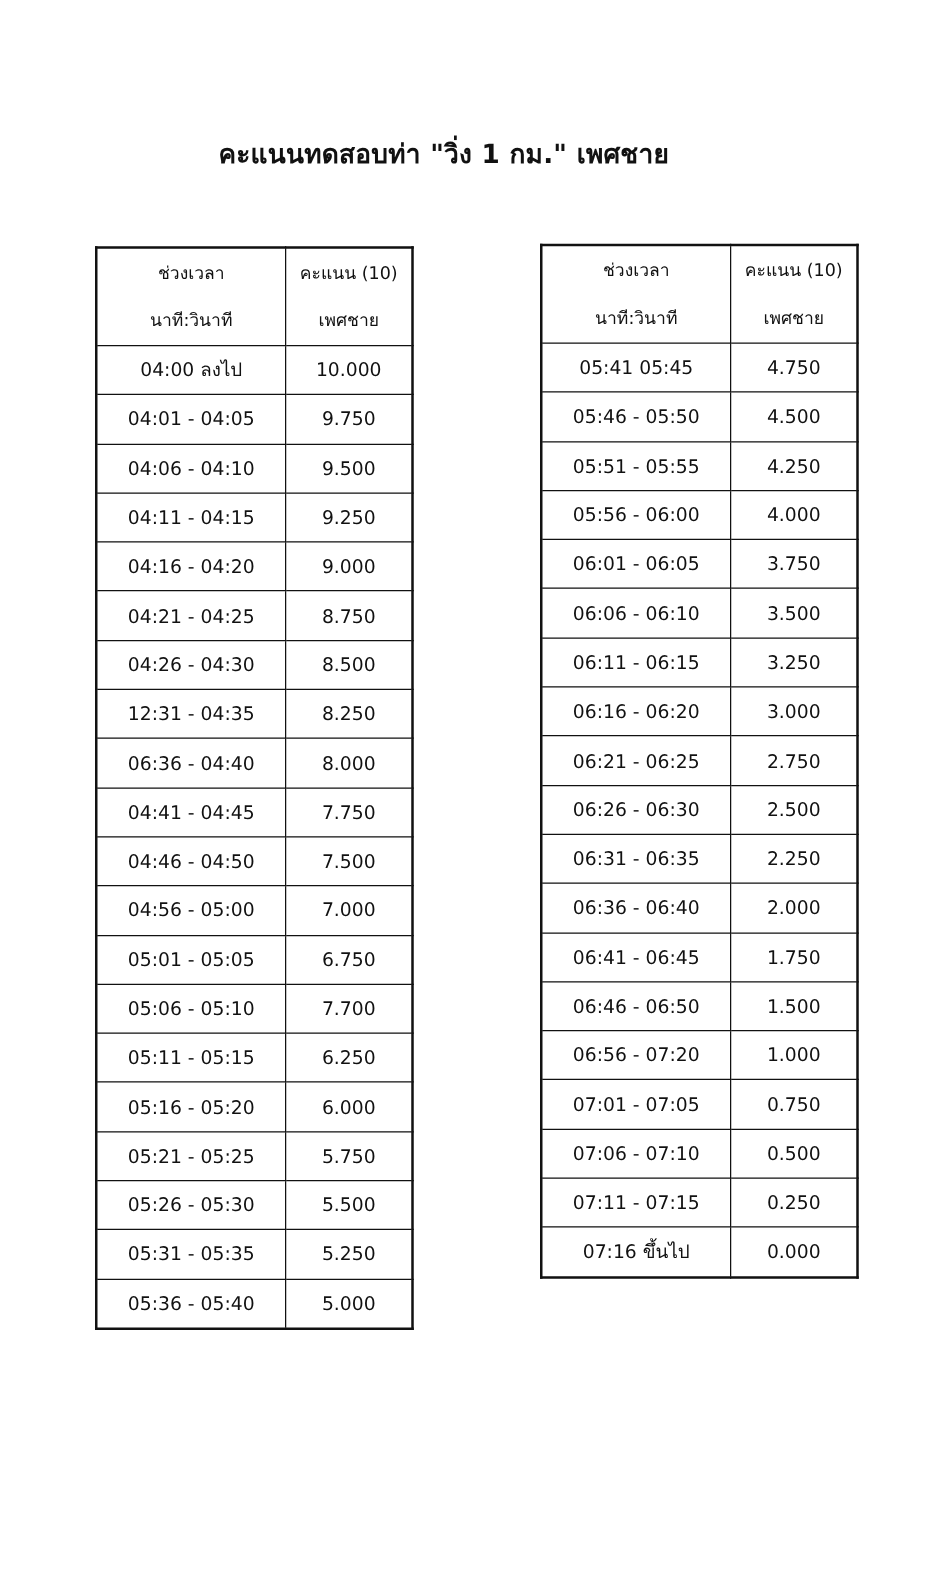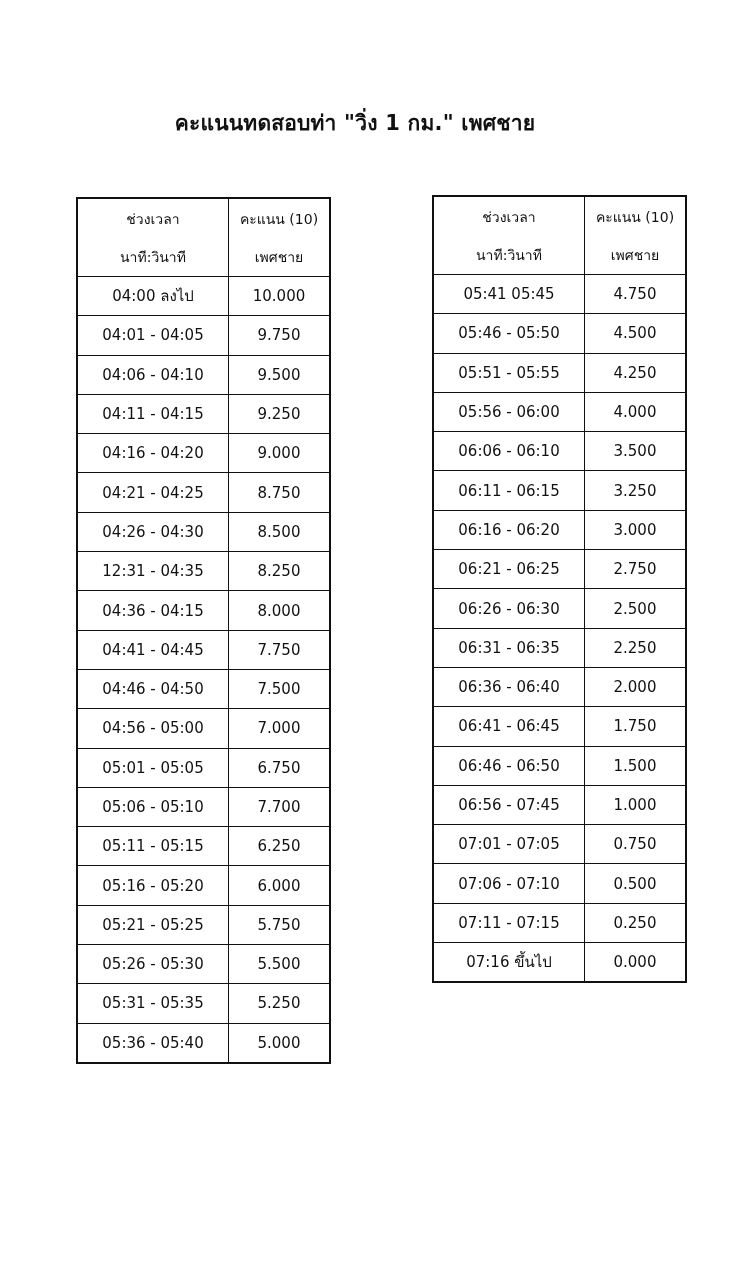--- a/index.html
+++ b/index.html
@@ -61,21 +61,21 @@
       </tr>
       <tr class="row">
         <td class="c1">04:26 - 04:30</td>
         <td class="c2">8.500</td>
       </tr>
       <tr class="row">
         <td class="c1">12:31 - 04:35</td>
         <td class="c2">8.250</td>
       </tr>
       <tr class="row">
-        <td class="c1">04:36 - 04:15</td>
+        <td class="c1">06:36 - 04:40</td>
         <td class="c2">8.000</td>
       </tr>
       <tr class="row">
         <td class="c1">04:41 - 04:45</td>
         <td class="c2">7.750</td>
       </tr>
       <tr class="row">
         <td class="c1">04:46 - 04:50</td>
         <td class="c2">7.500</td>
       </tr>
@@ -142,20 +142,24 @@
       </tr>
       <tr class="row">
         <td class="c1">05:51 - 05:55</td>
         <td class="c2">4.250</td>
       </tr>
       <tr class="row">
         <td class="c1">05:56 - 06:00</td>
         <td class="c2">4.000</td>
       </tr>
       <tr class="row">
+        <td class="c1">06:01 - 06:05</td>
+        <td class="c2">3.750</td>
+      </tr>
+      <tr class="row">
         <td class="c1">06:06 - 06:10</td>
         <td class="c2">3.500</td>
       </tr>
       <tr class="row">
         <td class="c1">06:11 - 06:15</td>
         <td class="c2">3.250</td>
       </tr>
       <tr class="row">
         <td class="c1">06:16 - 06:20</td>
         <td class="c2">3.000</td>
@@ -178,21 +182,21 @@
       </tr>
       <tr class="row">
         <td class="c1">06:41 - 06:45</td>
         <td class="c2">1.750</td>
       </tr>
       <tr class="row">
         <td class="c1">06:46 - 06:50</td>
         <td class="c2">1.500</td>
       </tr>
       <tr class="row">
-        <td class="c1">06:56 - 07:45</td>
+        <td class="c1">06:56 - 07:20</td>
         <td class="c2">1.000</td>
       </tr>
       <tr class="row">
         <td class="c1">07:01 - 07:05</td>
         <td class="c2">0.750</td>
       </tr>
       <tr class="row">
         <td class="c1">07:06 - 07:10</td>
         <td class="c2">0.500</td>
       </tr>

